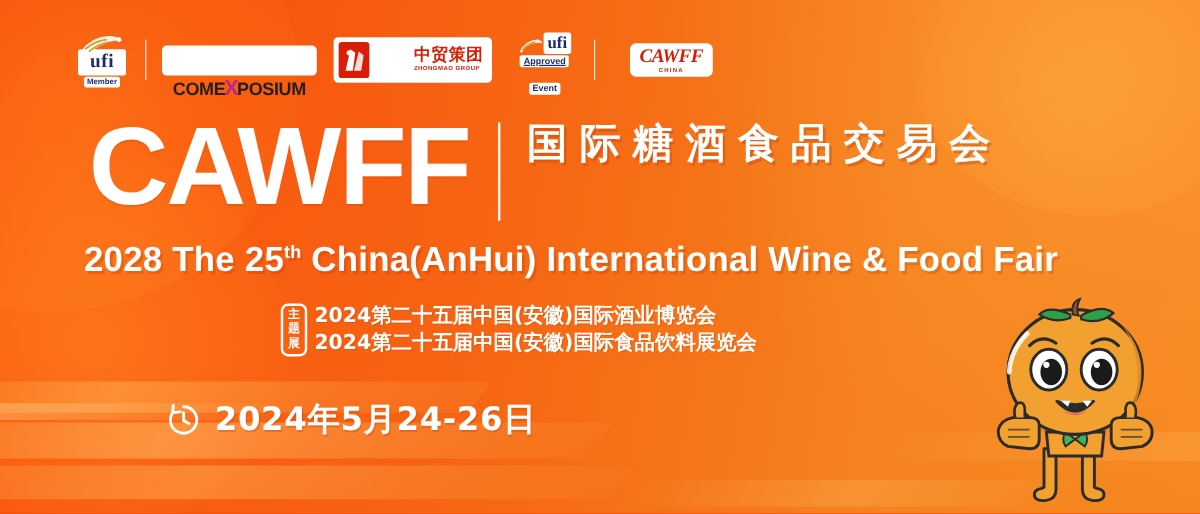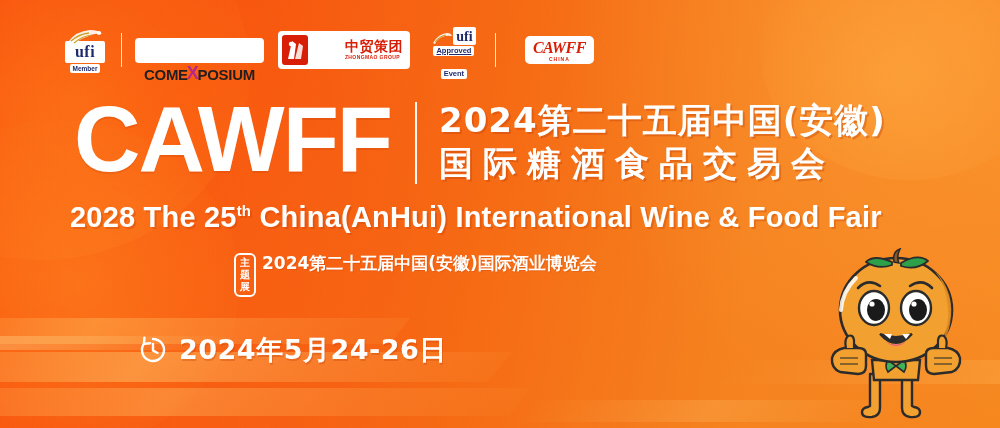--- a/index.html
+++ b/index.html
@@ -285,35 +285,35 @@
     <div class="cawff-sm">
       <div class="cawff-sm-main">CAWFF</div>
       <div class="cawff-sm-sub">CHINA</div>
     </div>
   </div>
 
   <div class="hero">
     <div class="hero-mark">CAWFF</div>
     <div class="hero-div"></div>
     <div class="hero-cn">
-      <div class="hero-cn-l1">2024第二十五届中国(安徽)</div>
       <div class="hero-cn-l2">国际糖酒食品交易会</div>
     </div>
   </div>
 
   <div class="eng"><span>2028 The 25</span><sup>th</sup><span> China(AnHui) International Wine &amp; Food Fair</span></div>
 
   <div class="theme">
     <div class="theme-badge">
       <span>主</span>
       <span>题</span>
       <span>展</span>
     </div>
     <div class="theme-lines">
       <div>2024第二十五届中国(安徽)国际酒业博览会</div>
+      <div>2024第二十五届中国(安徽)国际食品饮料展览会</div>
     </div>
   </div>
 
   <div class="info">
     <div class="info-item">
       <svg width="30" height="30" viewBox="0 0 30 30">
         <path d="M15 4 A11 11 0 1 1 6.2 8.4" stroke="#FFFFFF" stroke-width="2.4" fill="none" stroke-linecap="round"></path>
         <path d="M6.4 2.6 L6.0 8.9 L12.2 8.2" stroke="#FFFFFF" stroke-width="2.4" fill="none" stroke-linecap="round" stroke-linejoin="round"></path>
         <path d="M15 9 L15 15.5 L19.5 18" stroke="#FFFFFF" stroke-width="2.4" fill="none" stroke-linecap="round"></path>
       </svg>

